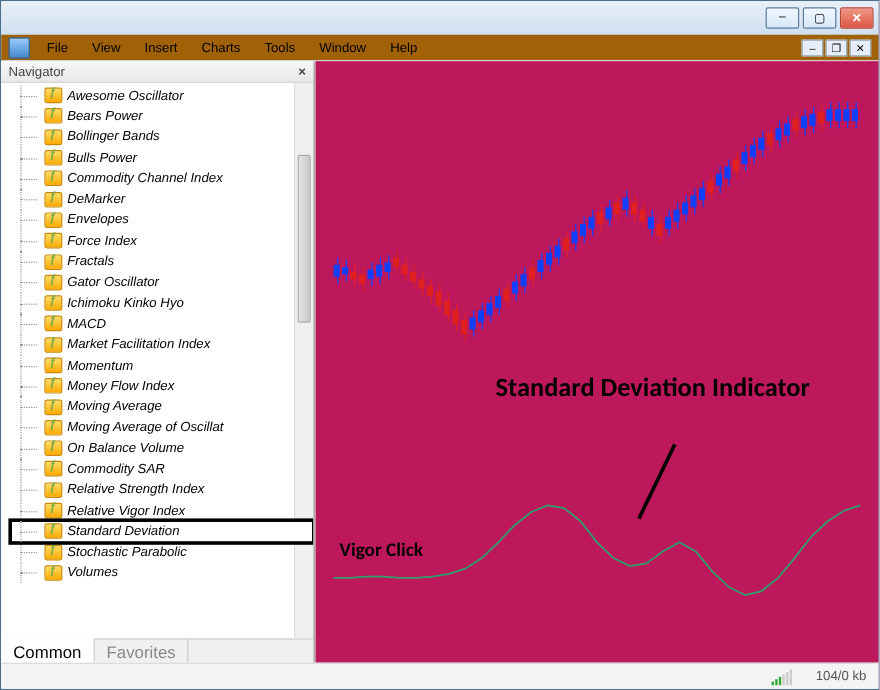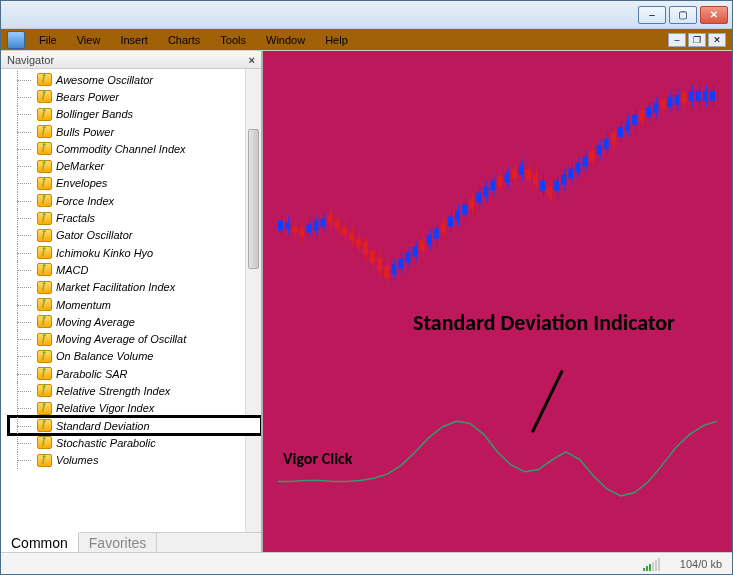--- a/index.html
+++ b/index.html
@@ -125,33 +125,37 @@
             <div class="nav-item">
               <span class="ind-icon"></span>
               <span>Market Facilitation Index</span>
             </div>
             <div class="nav-item">
               <span class="ind-icon"></span>
               <span>Momentum</span>
             </div>
             <div class="nav-item">
               <span class="ind-icon"></span>
+              <span>Money Flow Index</span>
+            </div>
+            <div class="nav-item">
+              <span class="ind-icon"></span>
               <span>Moving Average</span>
             </div>
             <div class="nav-item">
               <span class="ind-icon"></span>
               <span>Moving Average of Oscillat</span>
             </div>
             <div class="nav-item">
               <span class="ind-icon"></span>
               <span>On Balance Volume</span>
             </div>
             <div class="nav-item">
               <span class="ind-icon"></span>
-              <span>Parabolic SAR</span>
+              <span>Commodity SAR</span>
             </div>
             <div class="nav-item">
               <span class="ind-icon"></span>
               <span>Relative Strength Index</span>
             </div>
             <div class="nav-item">
               <span class="ind-icon"></span>
               <span>Relative Vigor Index</span>
             </div>
             <div class="nav-item highlight">

